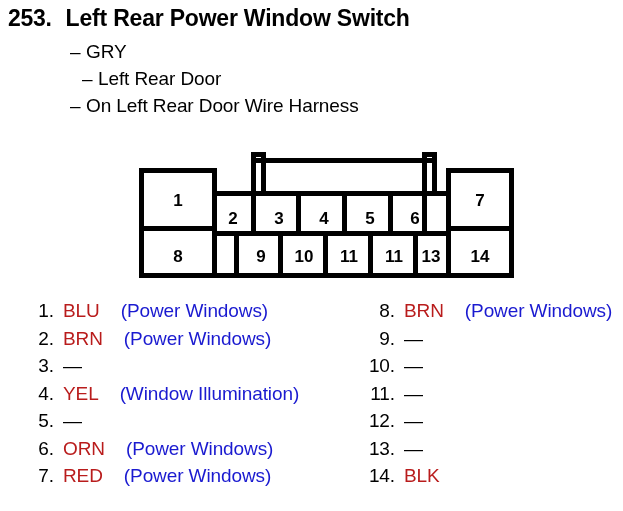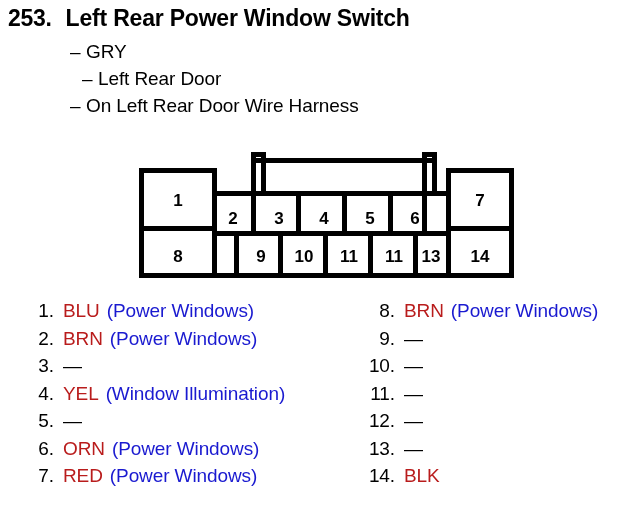--- a/index.html
+++ b/index.html
@@ -101,21 +101,21 @@
     display: inline-block;
     width: 40px;
     text-align: right;
     color: #000000;
   }
   .pin-color {
     margin-left: 9px;
     color: #b91c1c;
   }
   .pin-circuit {
-    margin-left: 7px;
+    margin-left: 21px;
     color: #1a1ad0;
   }
   .pin-dash {
     margin-left: 9px;
     color: #000000;
   }
 </style>
 </head>
 <body>
 

